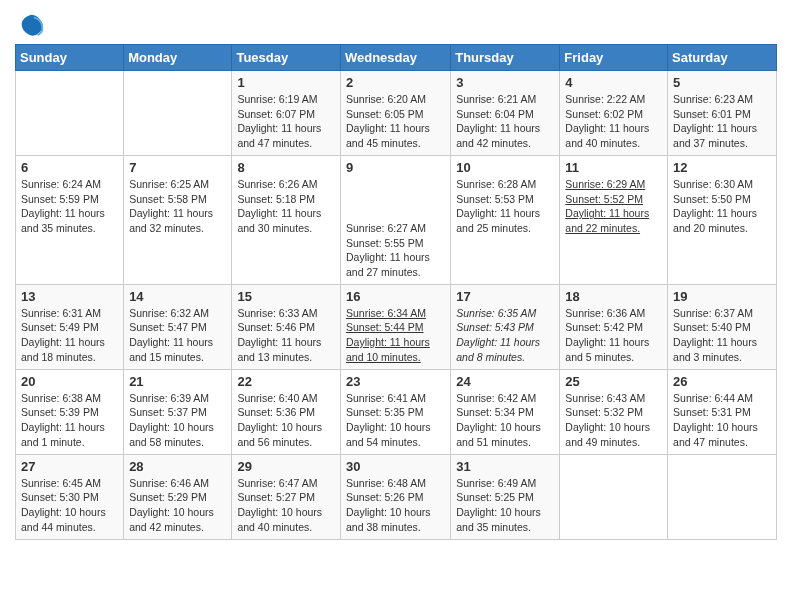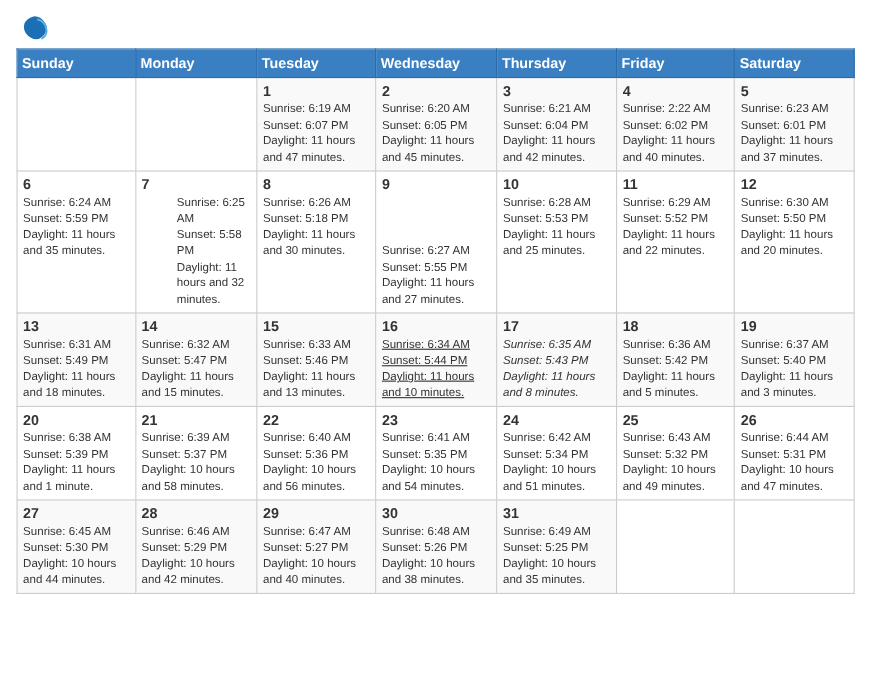--- a/index.html
+++ b/index.html
@@ -161,21 +161,21 @@
         </tr>
         <tr>
           <td>
             <span class="day-number">6</span>
             <div class="day-info" style="white-space: pre-line;">Sunrise: 6:24 AM
 Sunset: 5:59 PM
 Daylight: 11 hours and 35 minutes.</div>
           </td>
           <td>
             <span class="day-number">7</span>
-            <div class="day-info" style="white-space: pre-line; margin-left: 32px;">Sunrise: 6:25 AM
+            <div class="day-info" style="white-space: pre-line;">Sunrise: 6:25 AM
 Sunset: 5:58 PM
 Daylight: 11 hours and 32 minutes.</div>
           </td>
           <td>
             <span class="day-number">8</span>
             <div class="day-info" style="white-space: pre-line;">Sunrise: 6:26 AM
 Sunset: 5:18 PM
 Daylight: 11 hours and 30 minutes.</div>
           </td>
           <td>
@@ -185,21 +185,21 @@
 Daylight: 11 hours and 27 minutes.</div>
           </td>
           <td>
             <span class="day-number">10</span>
             <div class="day-info" style="white-space: pre-line;">Sunrise: 6:28 AM
 Sunset: 5:53 PM
 Daylight: 11 hours and 25 minutes.</div>
           </td>
           <td>
             <span class="day-number">11</span>
-            <div class="day-info" style="white-space: pre-line;">Sunrise: 6:29 AM
+            <div class="day-info" style="white-space: pre-line; text-decoration: underline;">Sunrise: 6:29 AM
 Sunset: 5:52 PM
 Daylight: 11 hours and 22 minutes.</div>
           </td>
           <td>
             <span class="day-number">12</span>
             <div class="day-info" style="white-space: pre-line;">Sunrise: 6:30 AM
 Sunset: 5:50 PM
 Daylight: 11 hours and 20 minutes.</div>
           </td>
         </tr>

